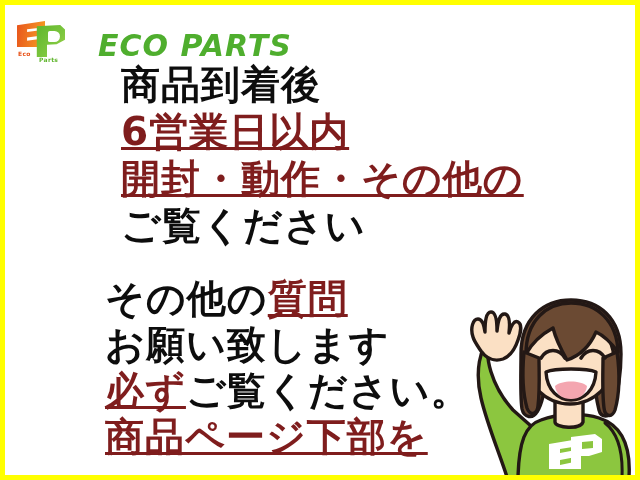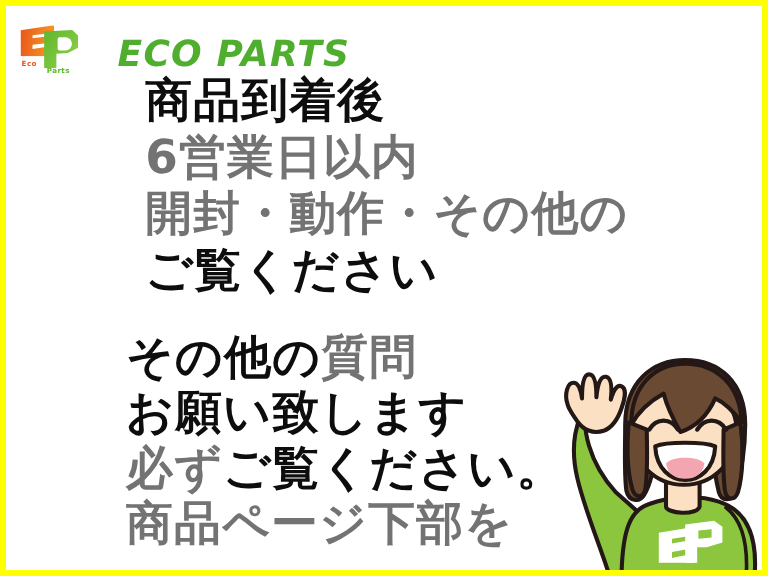--- a/index.html
+++ b/index.html
@@ -103,21 +103,21 @@
   }
   .msg-line {
     font-family: "DejaVu Sans", "Liberation Sans", sans-serif;
     font-weight: 700;
     font-size: 39px;
     line-height: 47px;
     letter-spacing: 1px;
     white-space: nowrap;
   }
   .black { color: #0d0d0d; }
-  .red   { color: #737373; }
+  .red   { color: #7f1d1d; text-decoration: underline; }
 
   #message-block-2 {
     position: absolute;
     left: 100px;
     top: 271px;
     width: 470px;
   }
   .msg-line-2 {
     font-family: "DejaVu Sans", "Liberation Sans", sans-serif;
     font-weight: 700;

